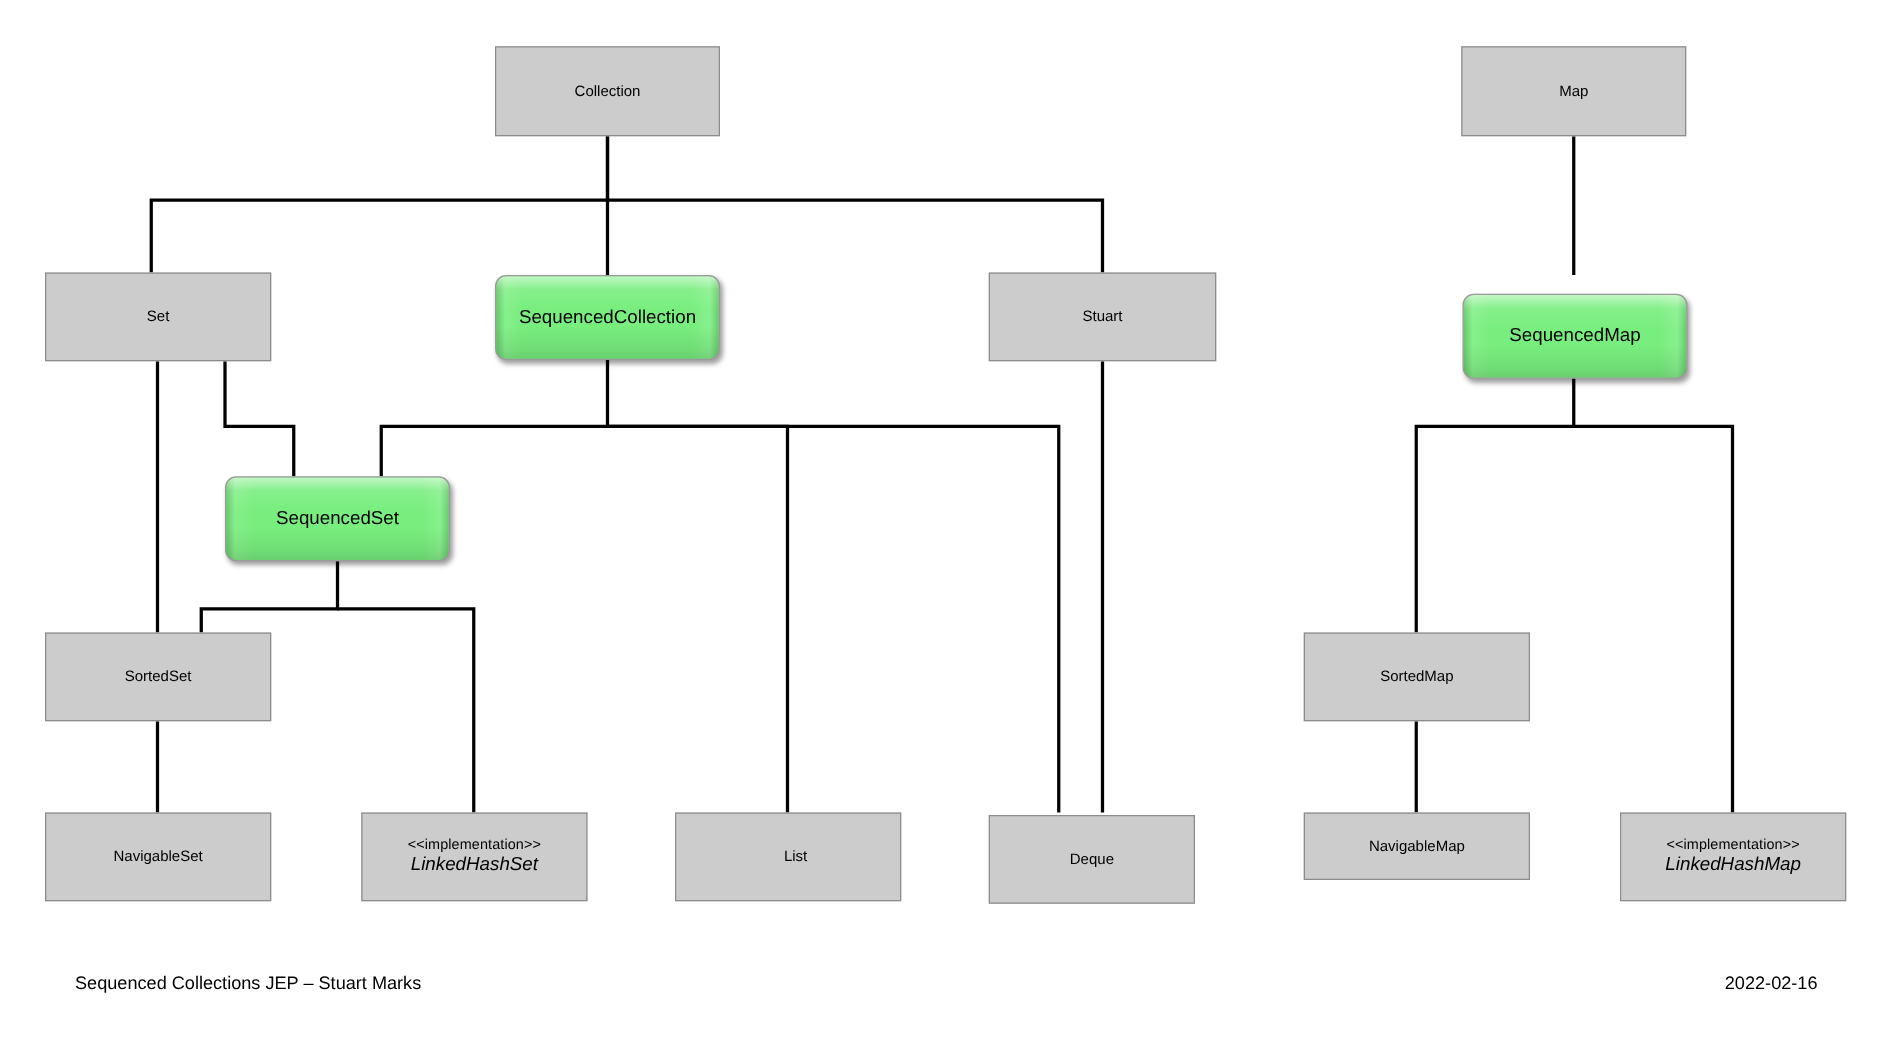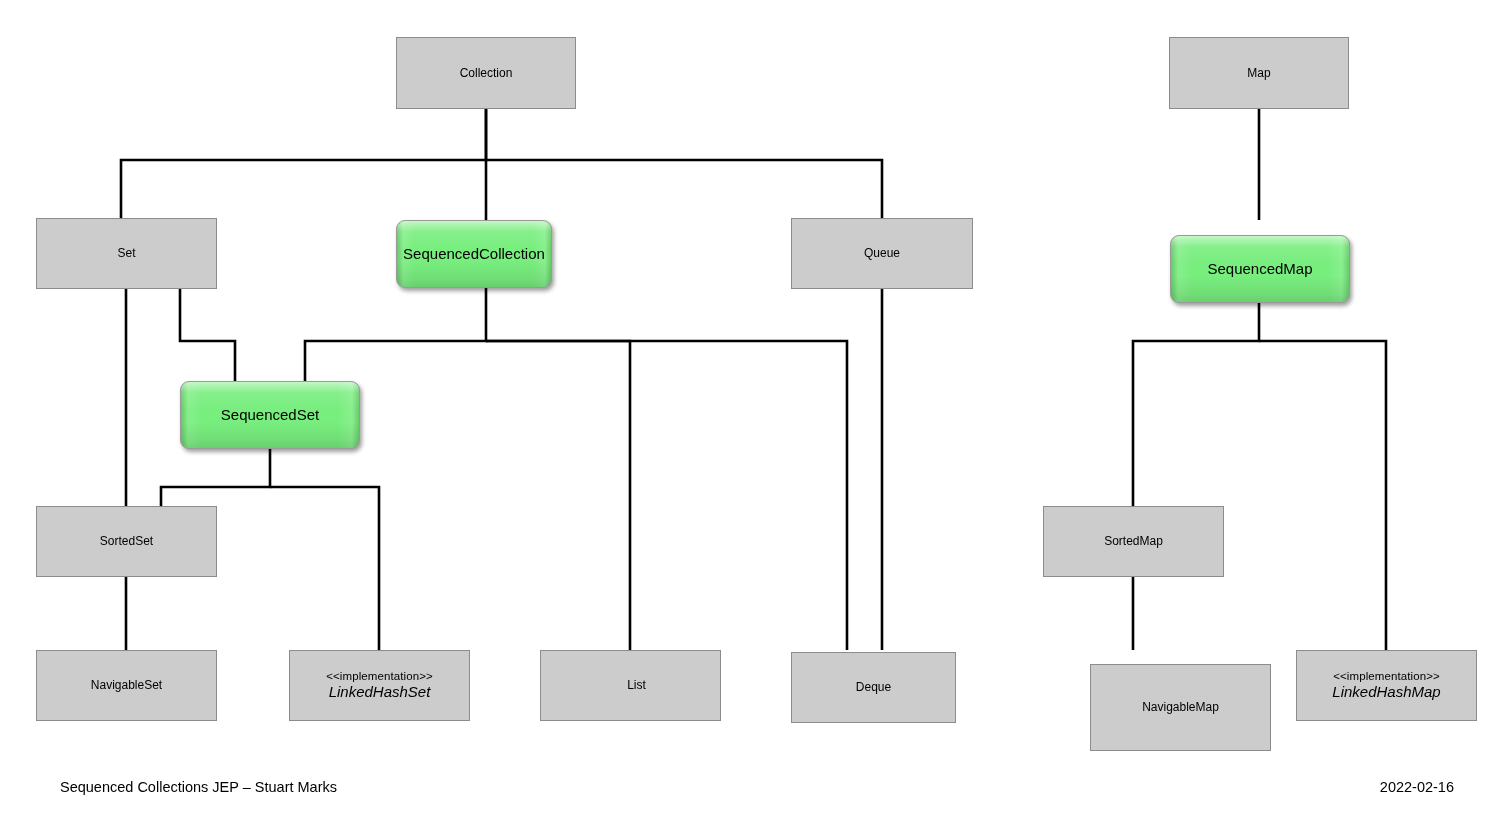--- a/index.html
+++ b/index.html
@@ -128,25 +128,25 @@
   <div id="nodes">
       <div class="node plain" style="left: 396px; top: 37px; width: 180px; height: 72px;">
         <span class="label">Collection</span>
       </div>
       <div class="node plain" style="left: 1169px; top: 37px; width: 180px; height: 72px;">
         <span class="label">Map</span>
       </div>
       <div class="node plain" style="left: 36px; top: 218px; width: 181px; height: 71px;">
         <span class="label">Set</span>
       </div>
-      <div class="node hi" style="left: 396px; top: 220px; width: 156px; height: 68px;">
+      <div class="node hi" style="left: 396px; top: 220px; width: 180px; height: 68px;">
         <span class="label">SequencedCollection</span>
       </div>
       <div class="node plain" style="left: 791px; top: 218px; width: 182px; height: 71px;">
-        <span class="label">Queue</span>
+        <span class="label">Stuart</span>
       </div>
       <div class="node hi" style="left: 1170px; top: 235px; width: 180px; height: 68px;">
         <span class="label">SequencedMap</span>
       </div>
       <div class="node hi" style="left: 180px; top: 381px; width: 180px; height: 68px; justify-content: center;">
         <span class="label">SequencedSet</span>
       </div>
       <div class="node plain" style="left: 36px; top: 506px; width: 181px; height: 71px;">
         <span class="label">SortedSet</span>
       </div>
@@ -159,21 +159,21 @@
       <div class="node impl plain-text" style="left: 289px; top: 650px; width: 181px; height: 71px;">
         <span class="stereotype">&lt;&lt;implementation&gt;&gt;</span>
         <span class="label">LinkedHashSet</span>
       </div>
       <div class="node plain" style="left: 540px; top: 650px; width: 181px; height: 71px; padding-left: 12px;">
         <span class="label">List</span>
       </div>
       <div class="node plain" style="left: 791px; top: 652px; width: 165px; height: 71px; justify-content: center;">
         <span class="label">Deque</span>
       </div>
-      <div class="node plain" style="left: 1090px; top: 650px; width: 181px; height: 87px; margin-top: 14px;">
+      <div class="node plain" style="left: 1043px; top: 650px; width: 181px; height: 54px;">
         <span class="label">NavigableMap</span>
       </div>
       <div class="node impl plain-text" style="left: 1296px; top: 650px; width: 181px; height: 71px;">
         <span class="stereotype">&lt;&lt;implementation&gt;&gt;</span>
         <span class="label">LinkedHashMap</span>
       </div>
     </div>
 
   <div class="footer left">Sequenced Collections JEP – Stuart Marks</div>
 

